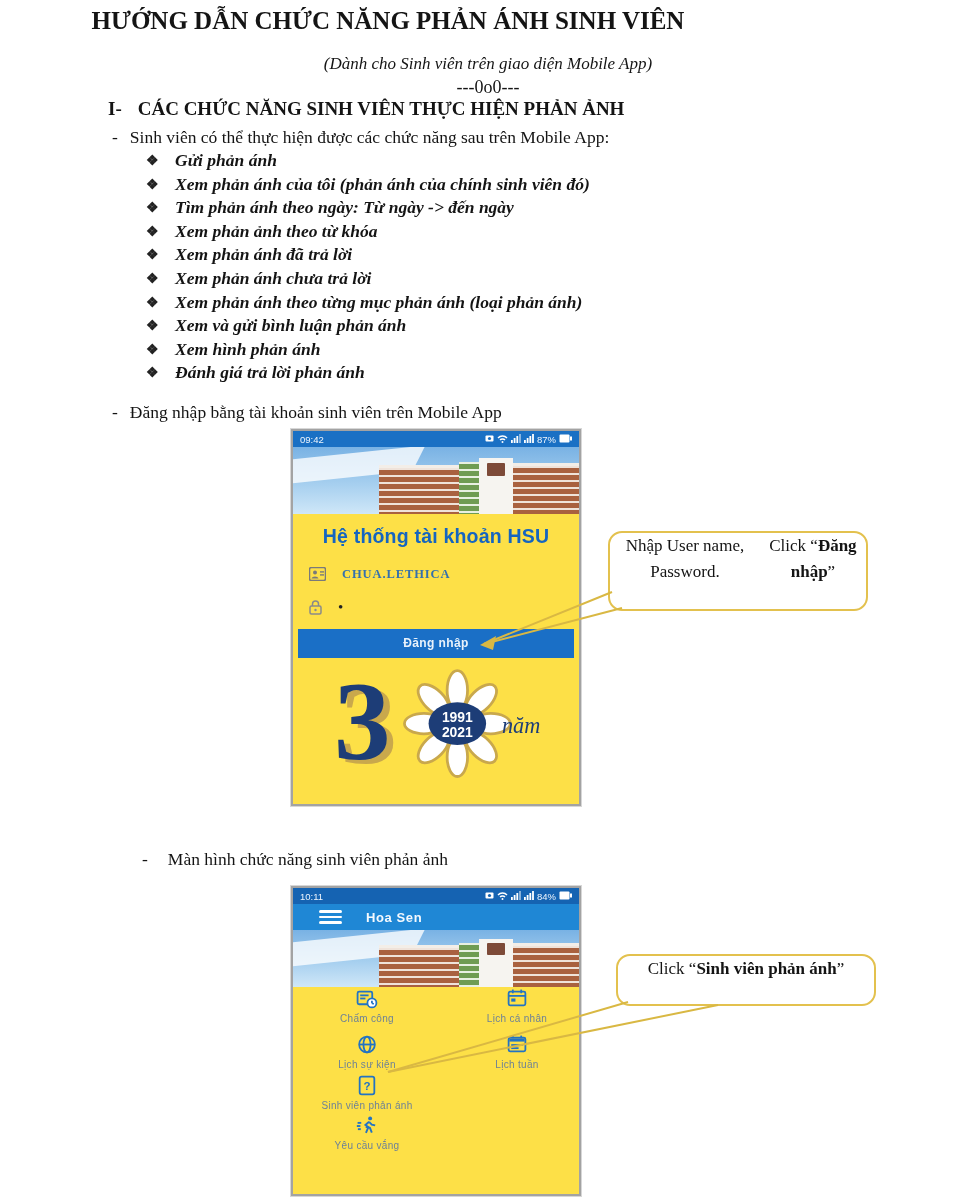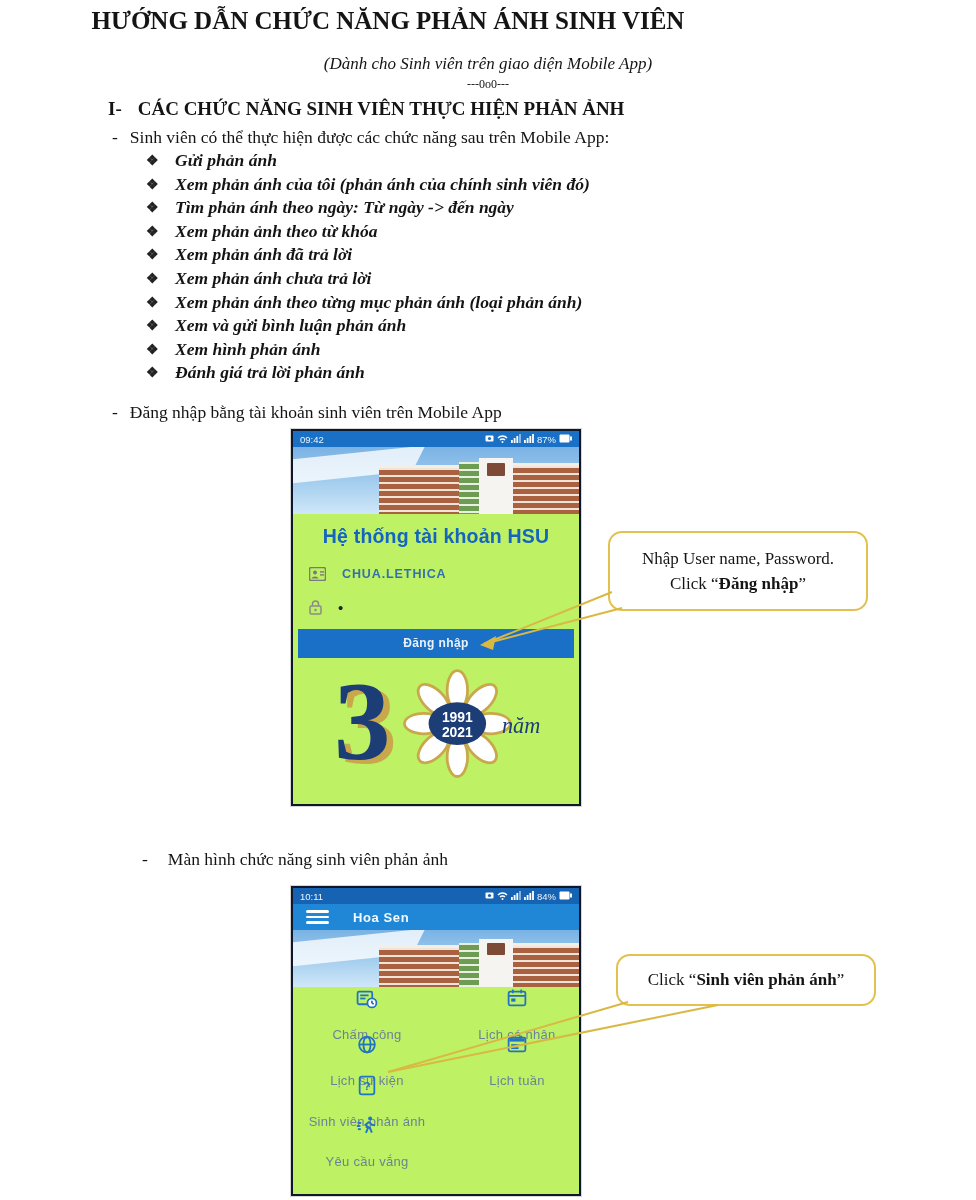--- a/index.html
+++ b/index.html
@@ -3,41 +3,41 @@
 <meta charset="utf-8">
 <style>
   html,body{margin:0;padding:0}
   body{width:976px;height:1200px;background:#ffffff;position:relative;overflow:hidden;
        font-family:"Liberation Serif",serif;color:#141414}
   .abs{position:absolute}
 
   
   .doc-title{top:7px;left:0;width:776px;text-align:center;font-size:25px;font-weight:bold}
   .doc-subtitle{top:54px;left:0;width:976px;text-align:center;font-style:italic;font-size:17px}
-  .doc-divider{top:77px;left:0;width:976px;text-align:center;font-size:12px}
+  .doc-divider{top:77px;left:0;width:976px;text-align:center;font-size:18px}
   .doc-heading{top:98px;left:108px;font-size:19px;font-weight:bold;display:flex;gap:16px}
   .dash-line{display:flex;gap:12px;font-size:17.5px}
   .intro{top:127px;left:112px}
   .caption1{top:402px;left:112px}
   .caption2{top:849px;left:142px;gap:20px}
   .features{top:149px;left:146px;list-style:none;margin:0;padding:0}
   .features li{height:23.6px;line-height:23.6px;display:flex;gap:13px;
                font-weight:bold;font-style:italic;font-size:17.5px;white-space:nowrap}
   .features .bullet{font-style:normal;font-size:14px;width:16px;color:#222}
 
   
-  .phone{border:2px solid #0f172a;background:#bef264;box-shadow:0 0 0 1px #d7d7d7}
+  .phone{border:2px solid #a3a3a3;background:#fde047;box-shadow:0 0 0 1px #d7d7d7}
   .phone1{left:291px;top:429px;width:286px;height:373px}
   .phone2{left:291px;top:886px;width:286px;height:306px}
   .statusbar{height:16px;display:flex;justify-content:space-between;align-items:center;
              padding:0 7px;font-family:"Liberation Sans",sans-serif;font-size:9.5px;color:#eef5fd}
   .sb1{background:#1a70c4}
   .sb2{background:#1563b2}
   .sb-icons{display:flex;align-items:flex-start;gap:3px}
-  .appbar{height:26px;background:#1f87d5;display:flex;align-items:center;gap:24px;padding:0 13px;
+  .appbar{height:26px;background:#1f87d5;display:flex;align-items:center;gap:24px;padding:0 26px;
           font-family:"Liberation Sans",sans-serif}
   .ham{width:23px;display:flex;flex-direction:column;gap:3px;cursor:pointer}
   .ham span{display:block;height:2.6px;background:#fff;border-radius:2px}
   .appbar-title{color:#f4f9fe;font-weight:bold;font-size:13px;letter-spacing:.6px}
 
   
   .hero{position:relative;overflow:hidden;
         background:linear-gradient(180deg,#79b2e4 0%,#a6cfef 55%,#cfe7f8 100%)}
   .hero1{height:67px}
   .hero2{height:57px}
@@ -49,40 +49,40 @@
   .greens{position:absolute;left:40%;bottom:0;width:10%;height:92%;
           background:repeating-linear-gradient(180deg,#e8f0e2 0 2px,#6f9c53 2px 7px)}
   .tower{position:absolute;left:50%;bottom:0;width:17%;height:100%;background:#f6f4f0}
   .logo-sq{position:absolute;top:9%;left:24%;width:52%;height:24%;background:#7d4a38;border-radius:1px}
   .wingR{position:absolute;left:67%;bottom:0;width:33%;height:86%;border-top:3px solid #f3eee8;
          background:repeating-linear-gradient(180deg,#efe3da 0 2px,#a9613f 2px 7px)}
 
   
   .hsu-title{margin-top:11px;text-align:center;color:#1565c0;font-family:Liberation Sans, sans-serif;
              font-weight:bold;font-size:19.5px;letter-spacing:.2px}
-  .form{margin:17px 16px 0;font-family:Liberation Sans, sans-serif}
+  .form{margin:17px 16px 0;font-family:Liberation Serif, serif}
   .frow{display:flex;align-items:center;gap:16px;height:18px}
   .frow + .frow{margin-top:15px}
   .uname{color:#3470ae;font-weight:bold;font-size:12.5px;letter-spacing:.9px}
   .pmask{color:#222;font-size:15px}
   .login-btn{margin:13px 5px 0;height:29px;background:#1a6fc6;color:#e9f2fb;cursor:pointer;
              font-family:"Liberation Sans",sans-serif;font-size:12px;font-weight:bold;
              text-align:center;line-height:29px;letter-spacing:.4px}
   .logo-wrap{margin-top:8px;display:flex;justify-content:center}
 
   
   .grid{position:relative;height:207px;font-family:"Liberation Sans",sans-serif}
   .cell{position:absolute;width:140px;text-align:center;cursor:pointer}
-  .cell .lbl{margin-top:14px;font-size:13px;color:#6e8296;letter-spacing:.3px}
+  .cell .lbl{margin-top:0;font-size:10px;color:#6e8296;letter-spacing:.3px}
   .c-col1{left:4px}.c-col2{left:154px}
   .c-r1{top:1px}.c-r2{top:47px}.c-r3{top:88px}.c-r4{top:128px}
 
   
   .callout{position:absolute;border:2.5px solid #e3c14e;border-radius:14px;background:#fff;
-           font-size:17px;text-align:center;display:flex;flex-direction:column;
+           font-size:17px;text-align:center;display:flex;flex-direction:row;
            justify-content:center;z-index:10;line-height:1.5}
   .co1{left:608px;top:531px;width:256px;height:76px}
   .co2{left:616px;top:954px;width:256px;height:48px}
 
   .connectors{left:0;top:0;width:976px;height:1200px;pointer-events:none;z-index:40}
 </style>
 </head>
 <body>
 
 <div class="abs doc-title">HƯỚNG DẪN CHỨC NĂNG PHẢN ÁNH SINH VIÊN</div>

